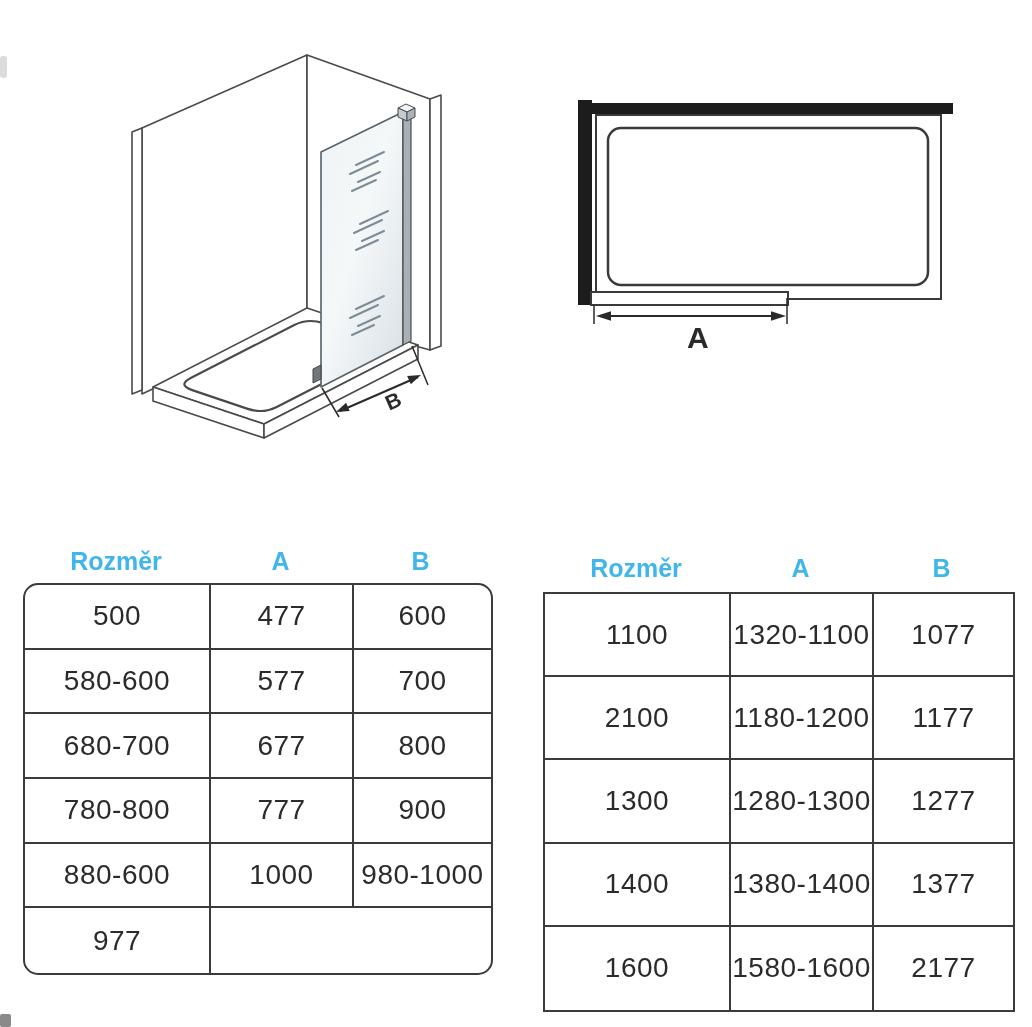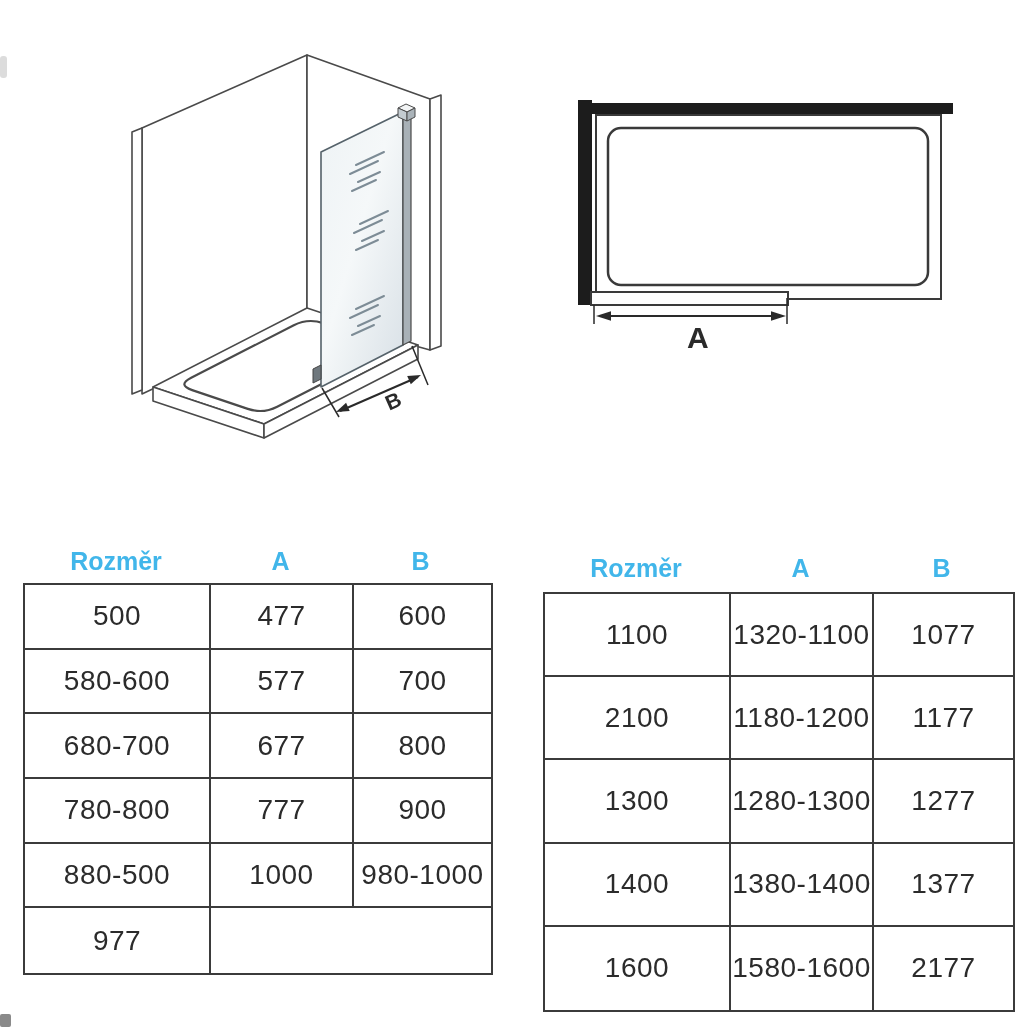--- a/index.html
+++ b/index.html
@@ -23,21 +23,21 @@
     border:2px solid #3b3b3b;background:#fff;
   }
   .tbl .cell{
     display:flex;align-items:center;justify-content:center;
     border-right:2px solid #3b3b3b;border-bottom:2px solid #3b3b3b;
     font-size:28px;color:#2b2b2b;letter-spacing:0.5px;
     box-sizing:border-box;overflow:hidden;white-space:nowrap;
   }
   .tbl .cell:nth-child(3n){border-right:none;text-align:center;}
   .tbl-left{left:23px;top:583px;width:470px;height:392px;
-    grid-template-columns:186px 143px 137px;grid-auto-rows:1fr;}
+    grid-template-columns:186px 143px 137px;grid-auto-rows:1fr;border-radius:15px;}
   .tbl-left .cell:nth-child(n+16){border-bottom:none;}
   .thead-left{left:23px;top:541px;width:470px;grid-template-columns:186px 143px 137px;}
   .tbl-right{left:543px;top:592px;width:472px;height:420px;
     grid-template-columns:186px 143px 139px;grid-auto-rows:1fr;}
   .tbl-right .cell:nth-child(n+13){border-bottom:none;}
   .thead-right{left:543px;top:548px;width:472px;grid-template-columns:186px 143px 139px;}
 
   
   .artifact{position:absolute;}
   .artifact-corner{left:0;top:1014px;width:11px;height:13px;background:#8a8a8a;border-radius:2px;}
@@ -148,21 +148,21 @@
     <div class="cell">600</div>
     <div class="cell">580-600</div>
     <div class="cell">577</div>
     <div class="cell">700</div>
     <div class="cell">680-700</div>
     <div class="cell">677</div>
     <div class="cell">800</div>
     <div class="cell">780-800</div>
     <div class="cell">777</div>
     <div class="cell">900</div>
-    <div class="cell">880-500</div>
+    <div class="cell">880-600</div>
     <div class="cell">1000</div>
     <div class="cell">980-1000</div>
     <div class="cell">977</div>
   </div>
 
   <div class="thead thead-right">
     <span>Rozměr</span>
     <span>A</span>
     <span>B</span>
   </div>

